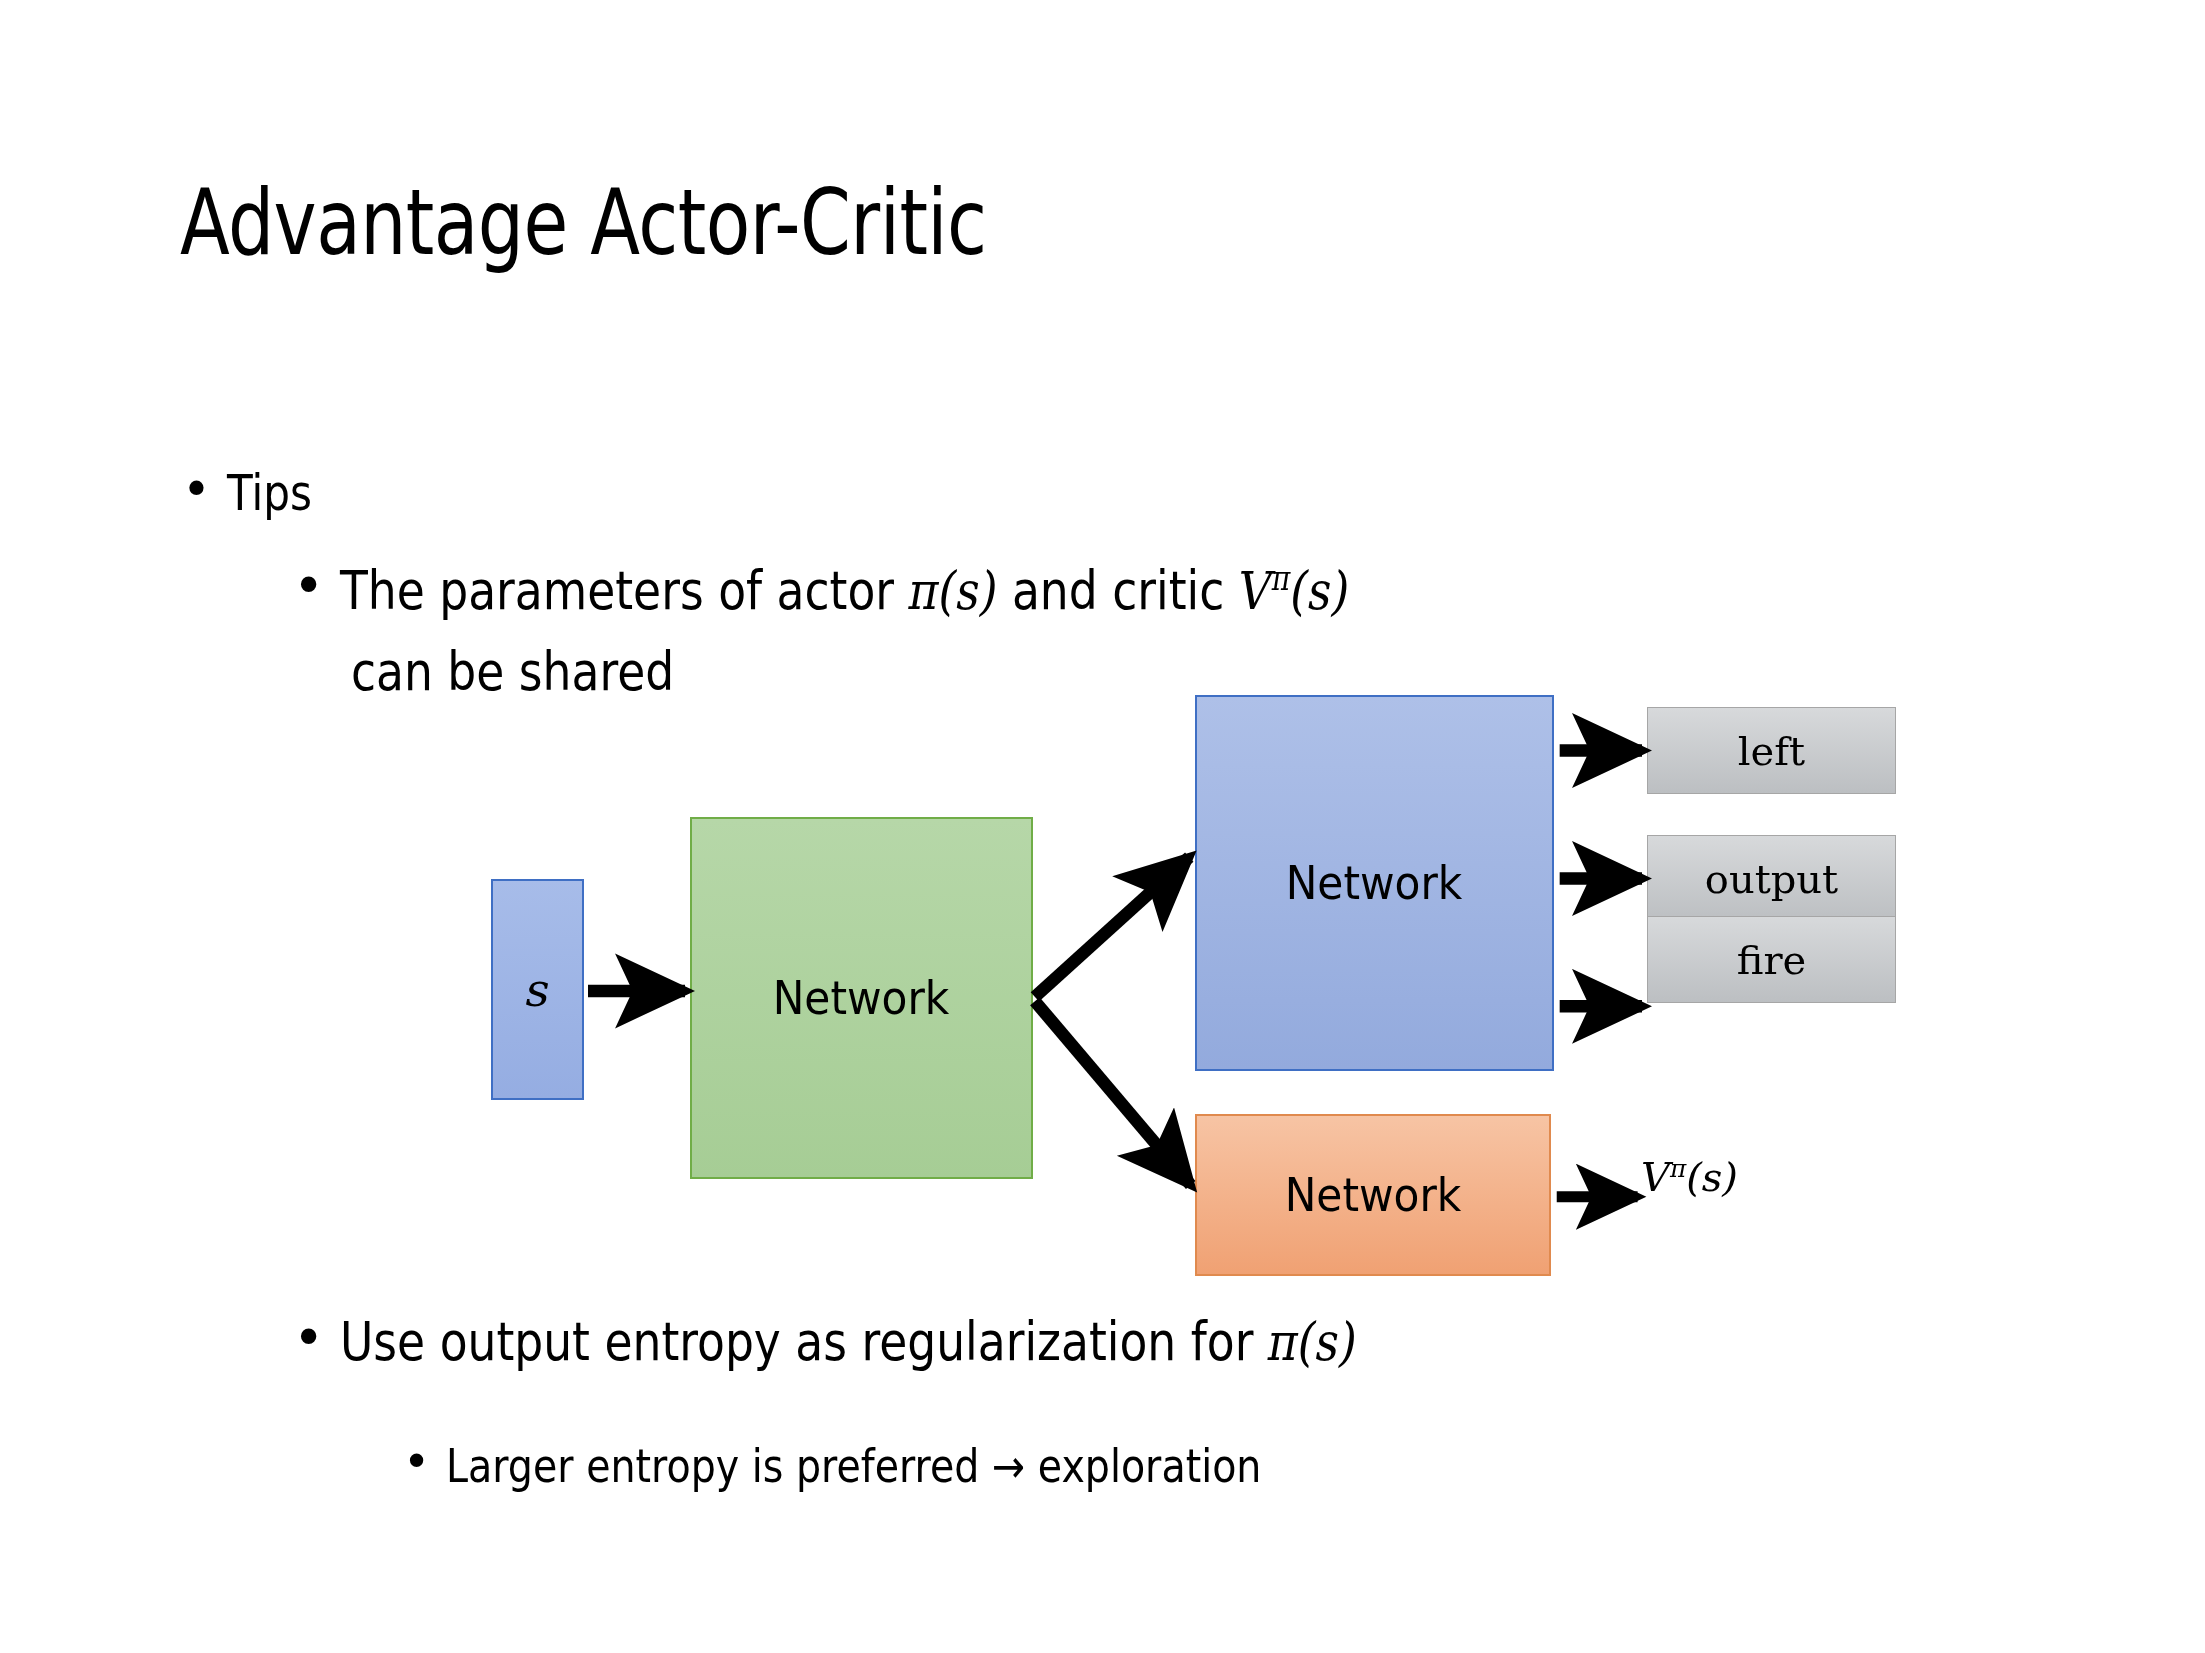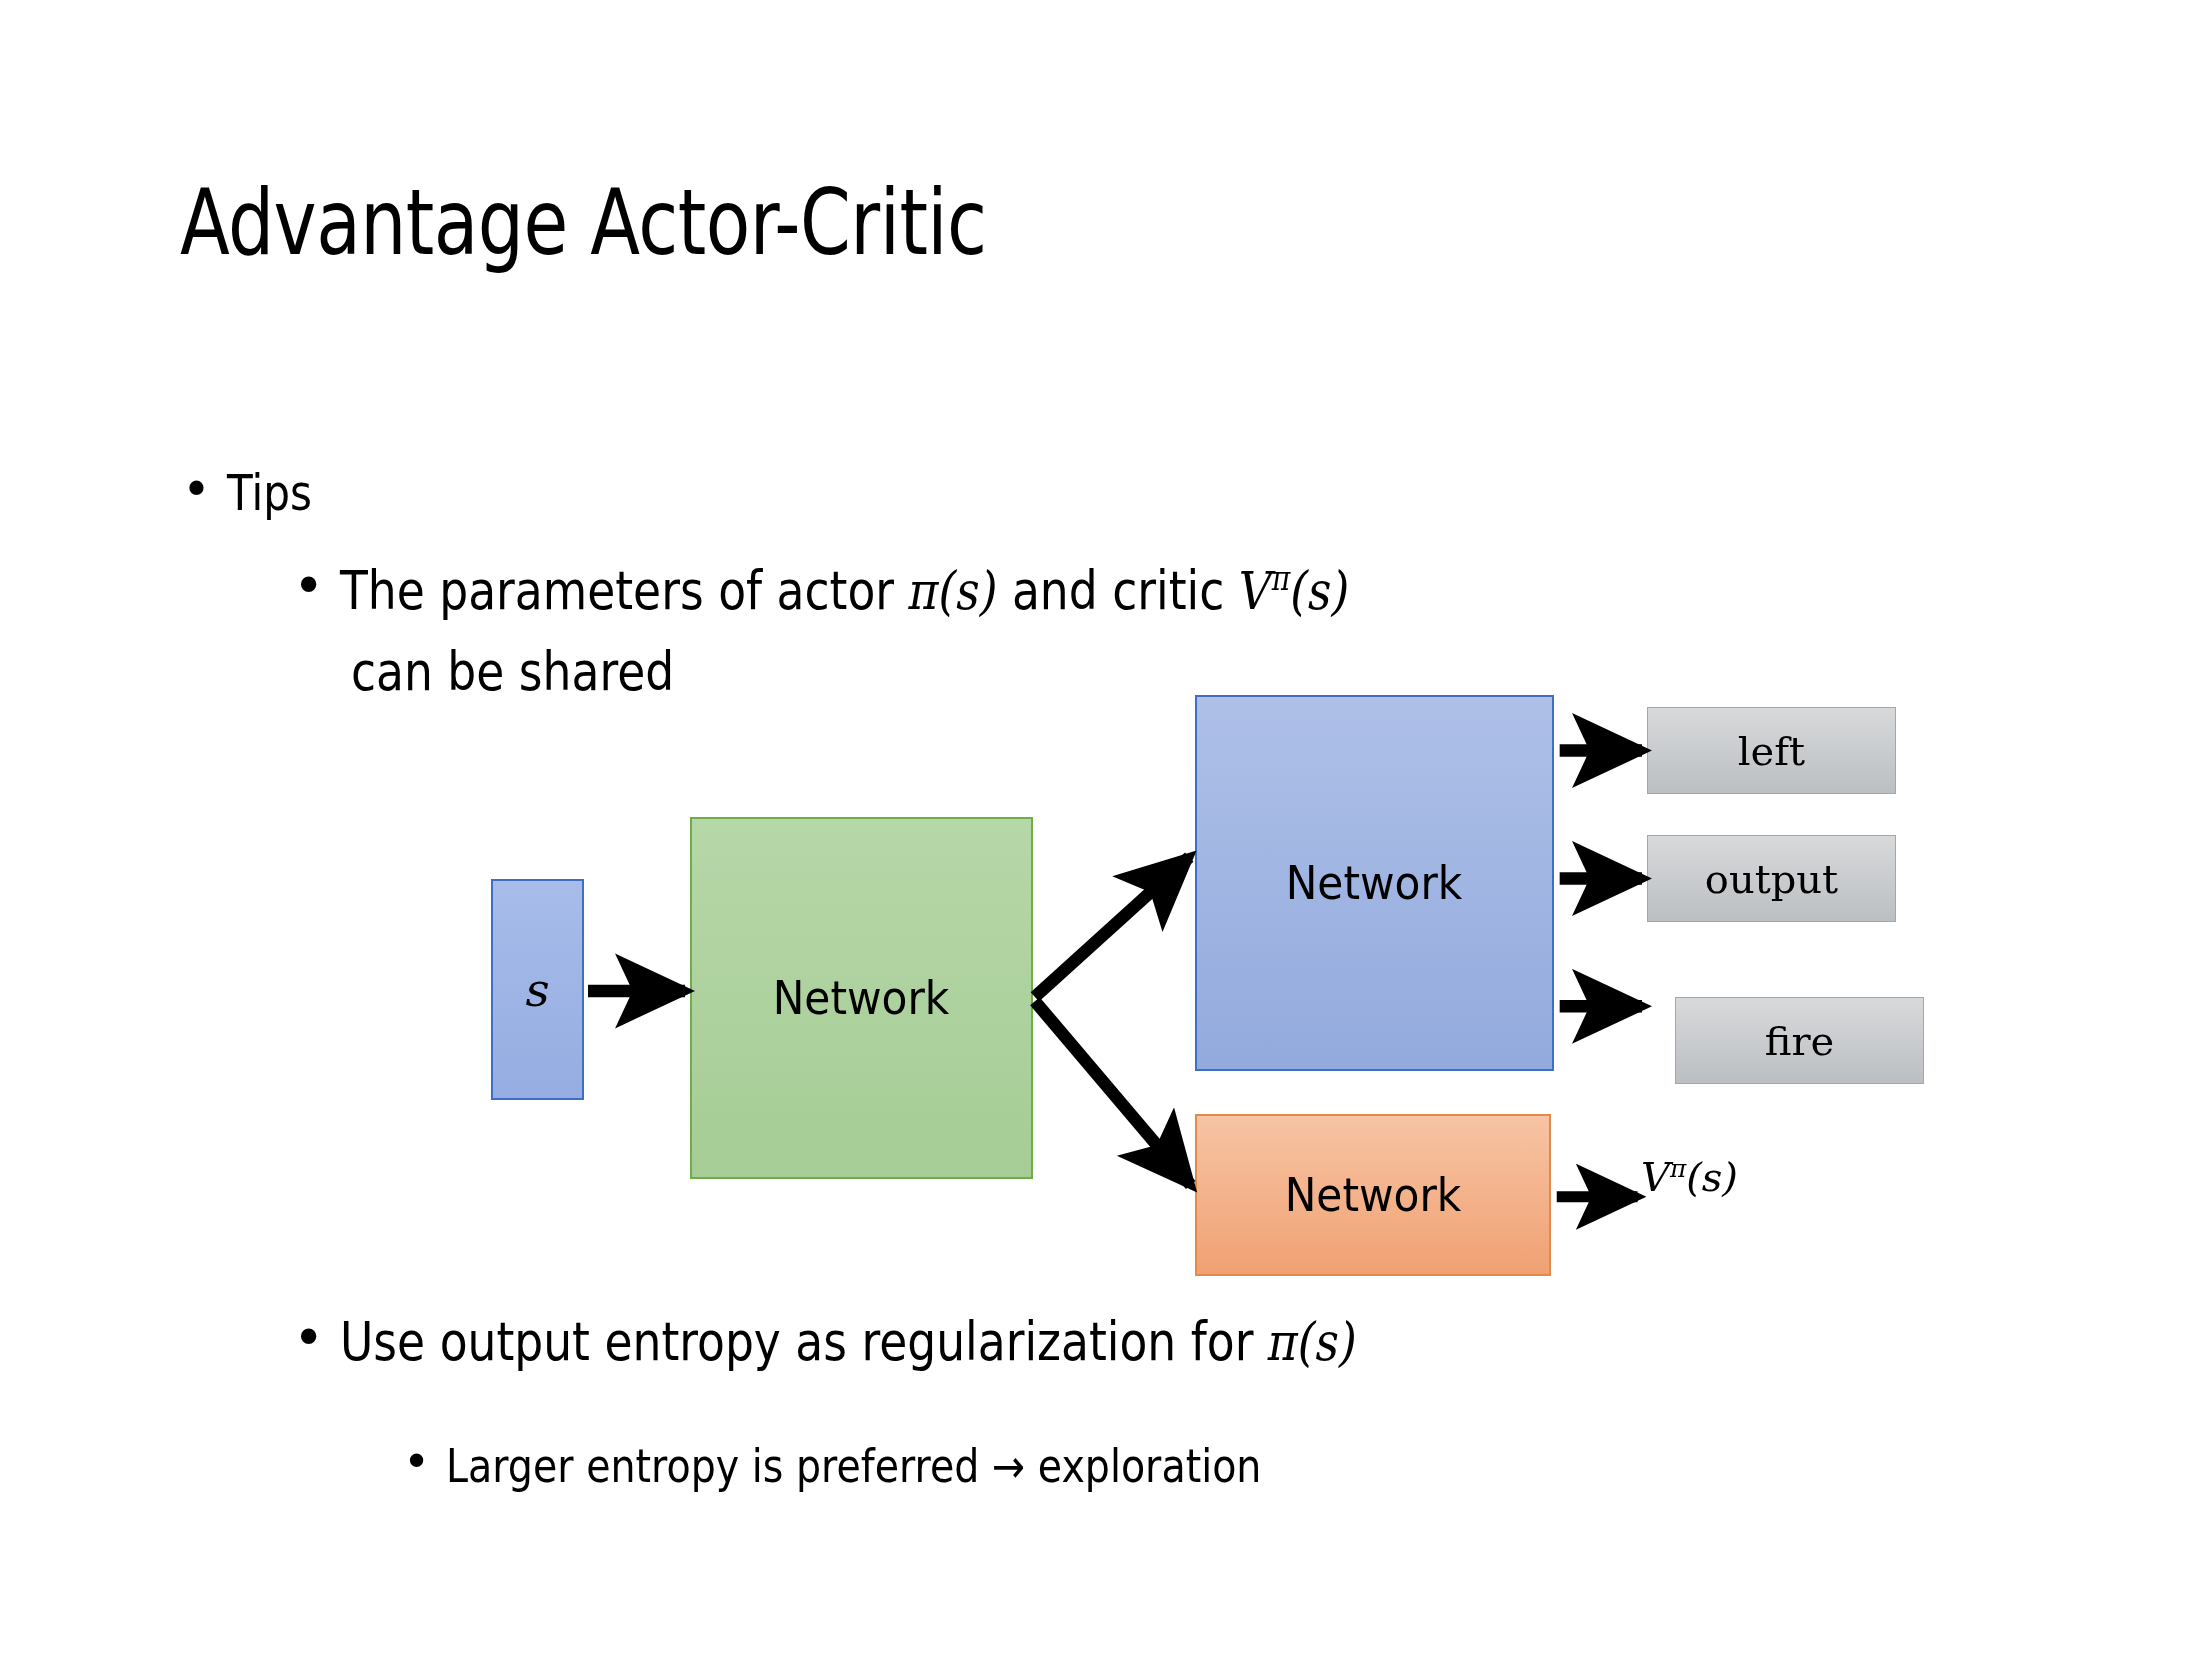--- a/index.html
+++ b/index.html
@@ -137,21 +137,21 @@
     align-items: center;
     justify-content: center;
   }
   .out-label {
     font-family: "DejaVu Serif", "Liberation Serif", serif;
     font-size: 40px;
     color: #000;
   }
   #out-left  { left: 1647px; top: 707px; }
   #out-right { left: 1647px; top: 835px; }
-  #out-fire  { left: 1647px; top: 997px; margin-left: 28px; }
+  #out-fire  { left: 1647px; top: 916px; }
 
   #critic-output {
     position: absolute;
     left: 1641px; top: 1154px;
     font-family: "DejaVu Serif", "Liberation Serif", serif;
     font-style: italic;
     font-size: 40px;
     white-space: nowrap;
   }
 </style>

